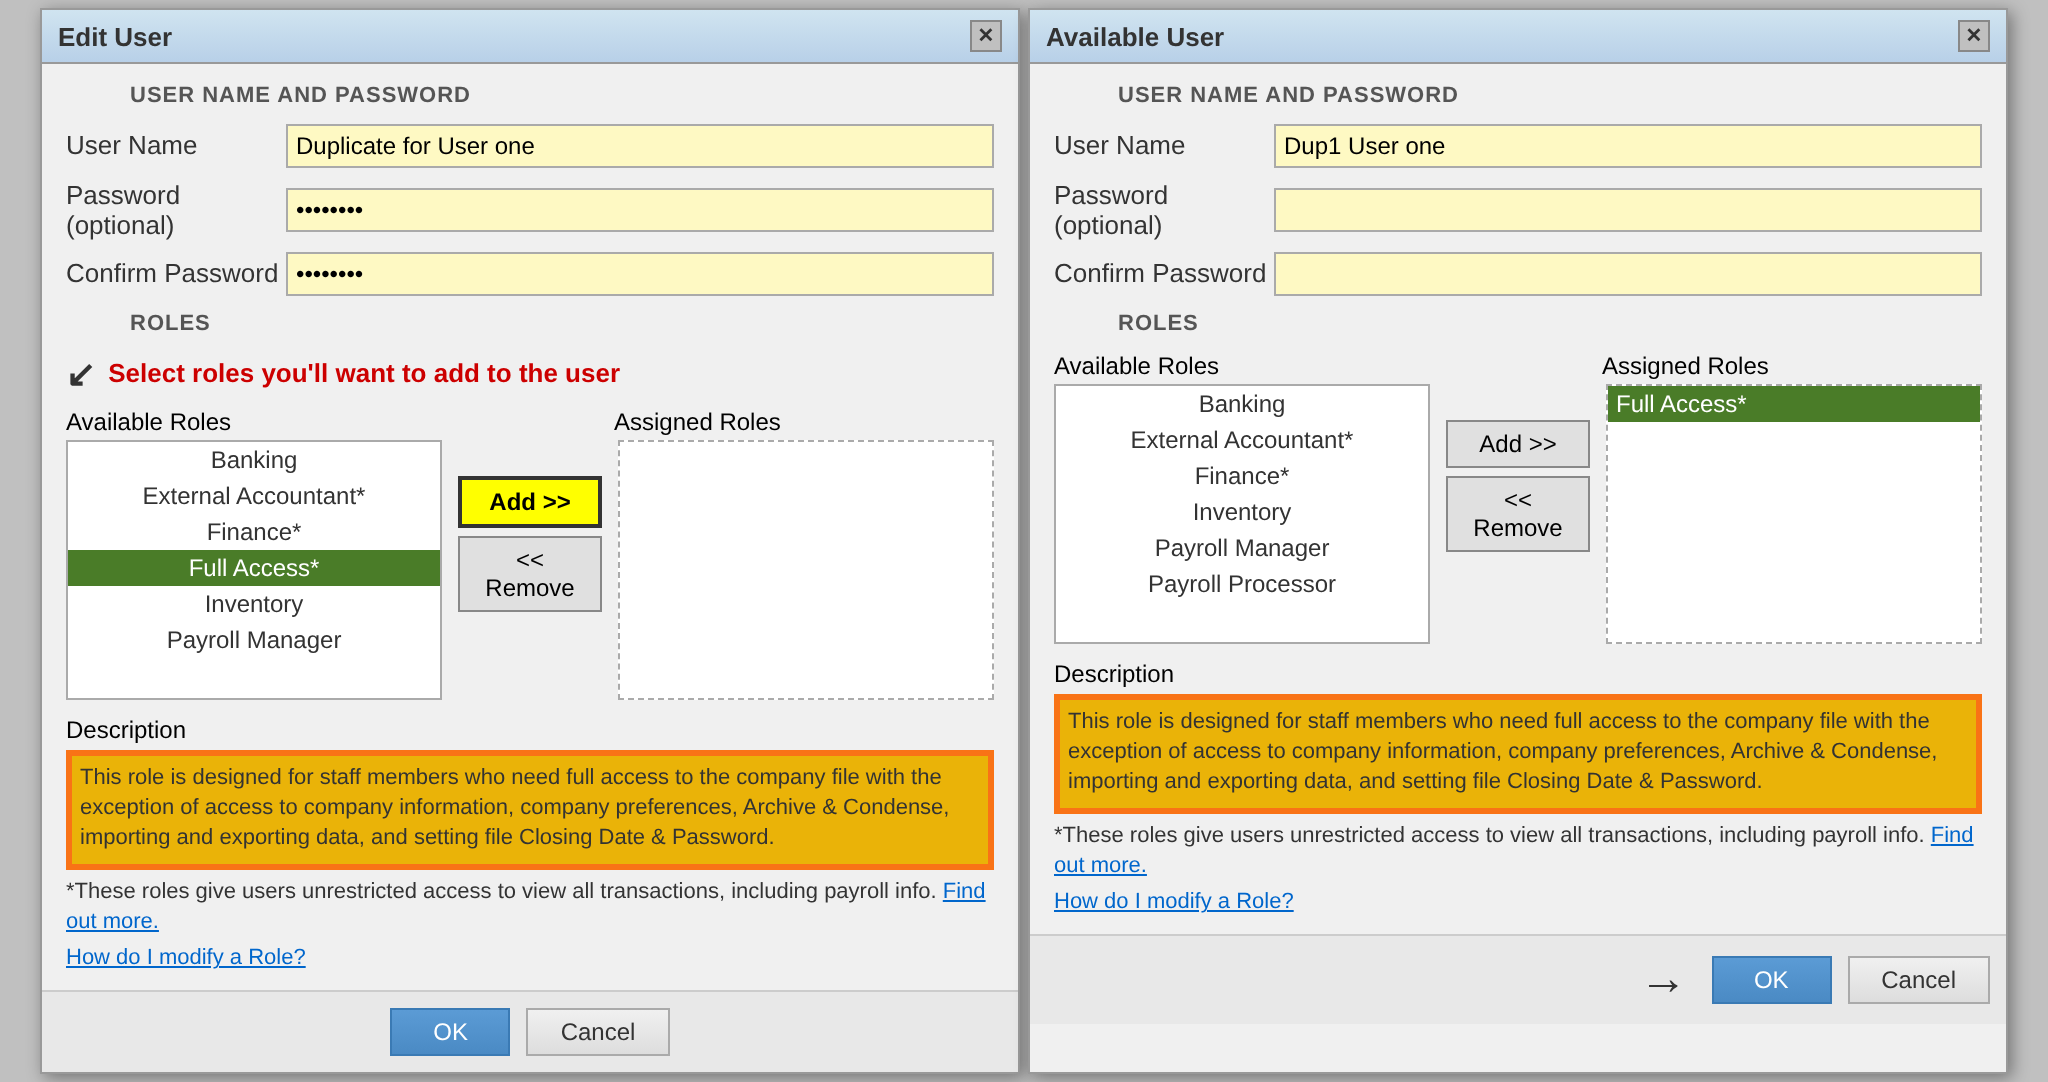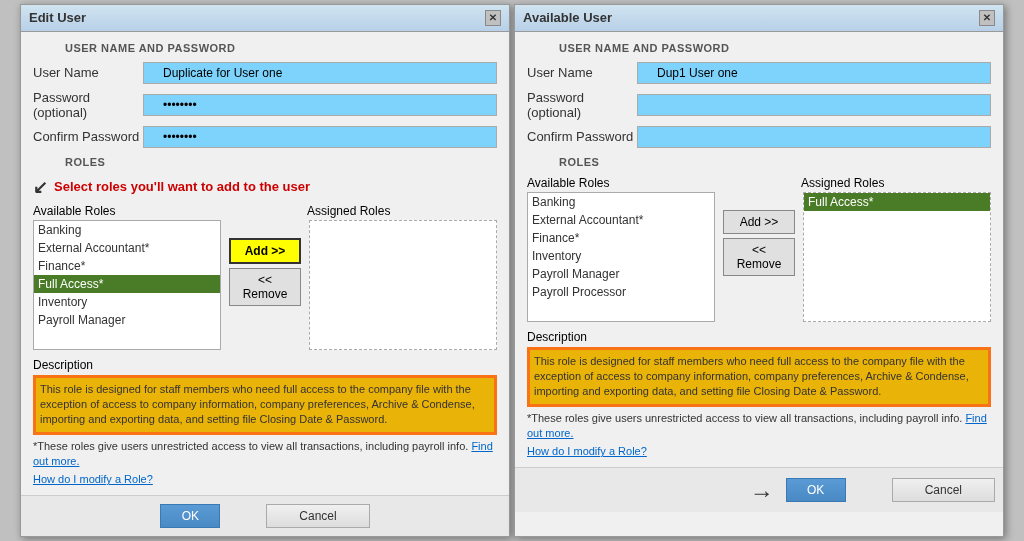--- a/index.html
+++ b/index.html
@@ -24,21 +24,21 @@
       border: 1px solid #999;
       width: 490px;
       box-shadow: 2px 2px 8px rgba(0,0,0,0.4);
     }
     .dialog-titlebar {
       background: linear-gradient(to bottom, #d0e4f0, #b8d0e8);
       border-bottom: 1px solid #999;
       padding: 5px 8px;
       display: flex;
       justify-content: space-between;
-      align-items: center;
+      align-items: flex-end;
       font-size: 13px;
       font-weight: bold;
       color: #333;
     }
     .dialog-titlebar .close-btn {
       background: #c0c0c0;
       border: 1px solid #888;
       width: 16px;
       height: 16px;
       font-size: 10px;
@@ -65,22 +65,22 @@
     }
     .form-label {
       width: 110px;
       font-size: 13px;
       color: #333;
     }
     .form-input {
       flex: 1;
       height: 22px;
       border: 1px solid #aaa;
-      background: #7dd3fc;
-      padding: 2px 19px;
+      background: #fef9c3;
+      padding: 2px 4px;
       font-size: 12px;
     }
     .roles-section {
       margin-top: 8px;
     }
     .roles-instruction {
       color: #cc0000;
       font-weight: bold;
       font-size: 13px;
       margin-bottom: 6px;
@@ -94,20 +94,21 @@
       color: #333;
     }
     .roles-columns {
       display: flex;
       gap: 4px;
       align-items: flex-start;
     }
     .roles-list-container {
       flex: 1;
       position: relative;
+      text-align: center;
     }
     .roles-list {
       border: 1px solid #aaa;
       background: white;
       height: 130px;
       overflow-y: auto;
       width: 100%;
     }
     .roles-list .role-item {
       padding: 2px 4px;
@@ -209,25 +210,24 @@
       border: 1px solid #3a7ab4;
       padding: 4px 20px;
       font-size: 12px;
       cursor: pointer;
       min-width: 60px;
     }
     .btn-cancel {
       background: linear-gradient(to bottom, #f0f0f0, #ddd);
       color: #333;
       border: 1px solid #aaa;
-      padding: 4px 32px;
+      padding: 4px 16px;
       font-size: 12px;
       cursor: pointer;
       min-width: 60px;
-      margin-left: 38px;
     }
     .arrow-right {
       display: inline-block;
       font-size: 24px;
       color: #333;
       margin-right: 4px;
     }
     .footer-with-arrow {
       display: flex;
       align-items: center;

